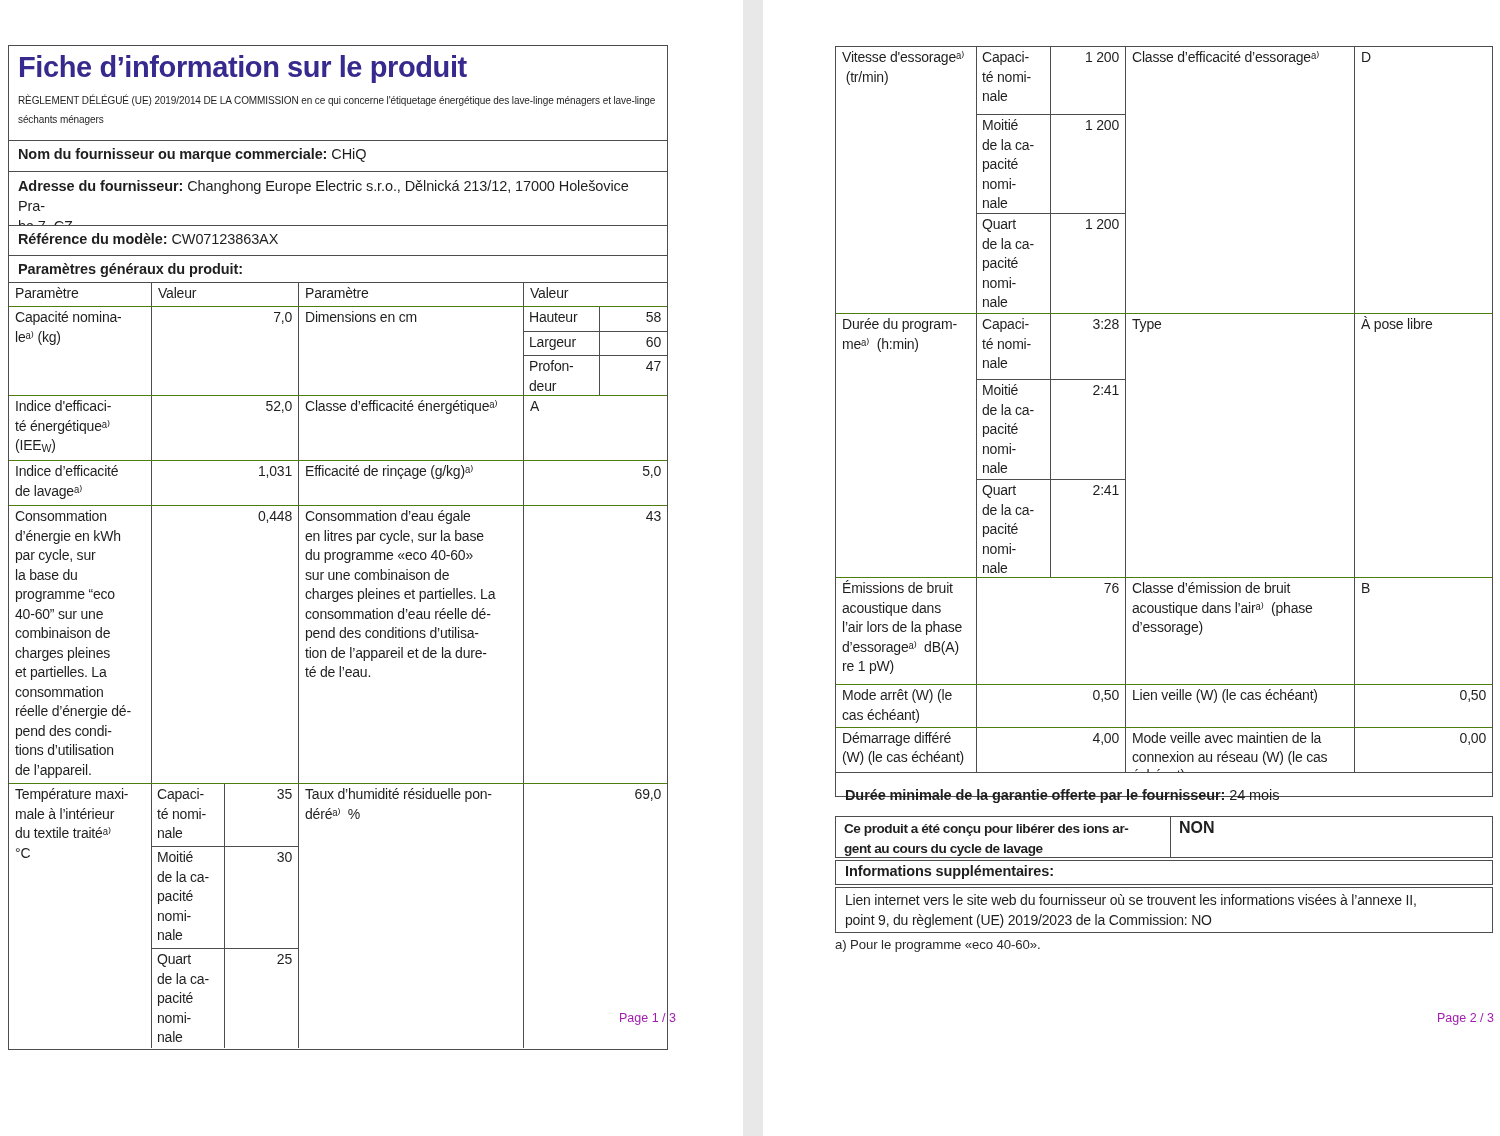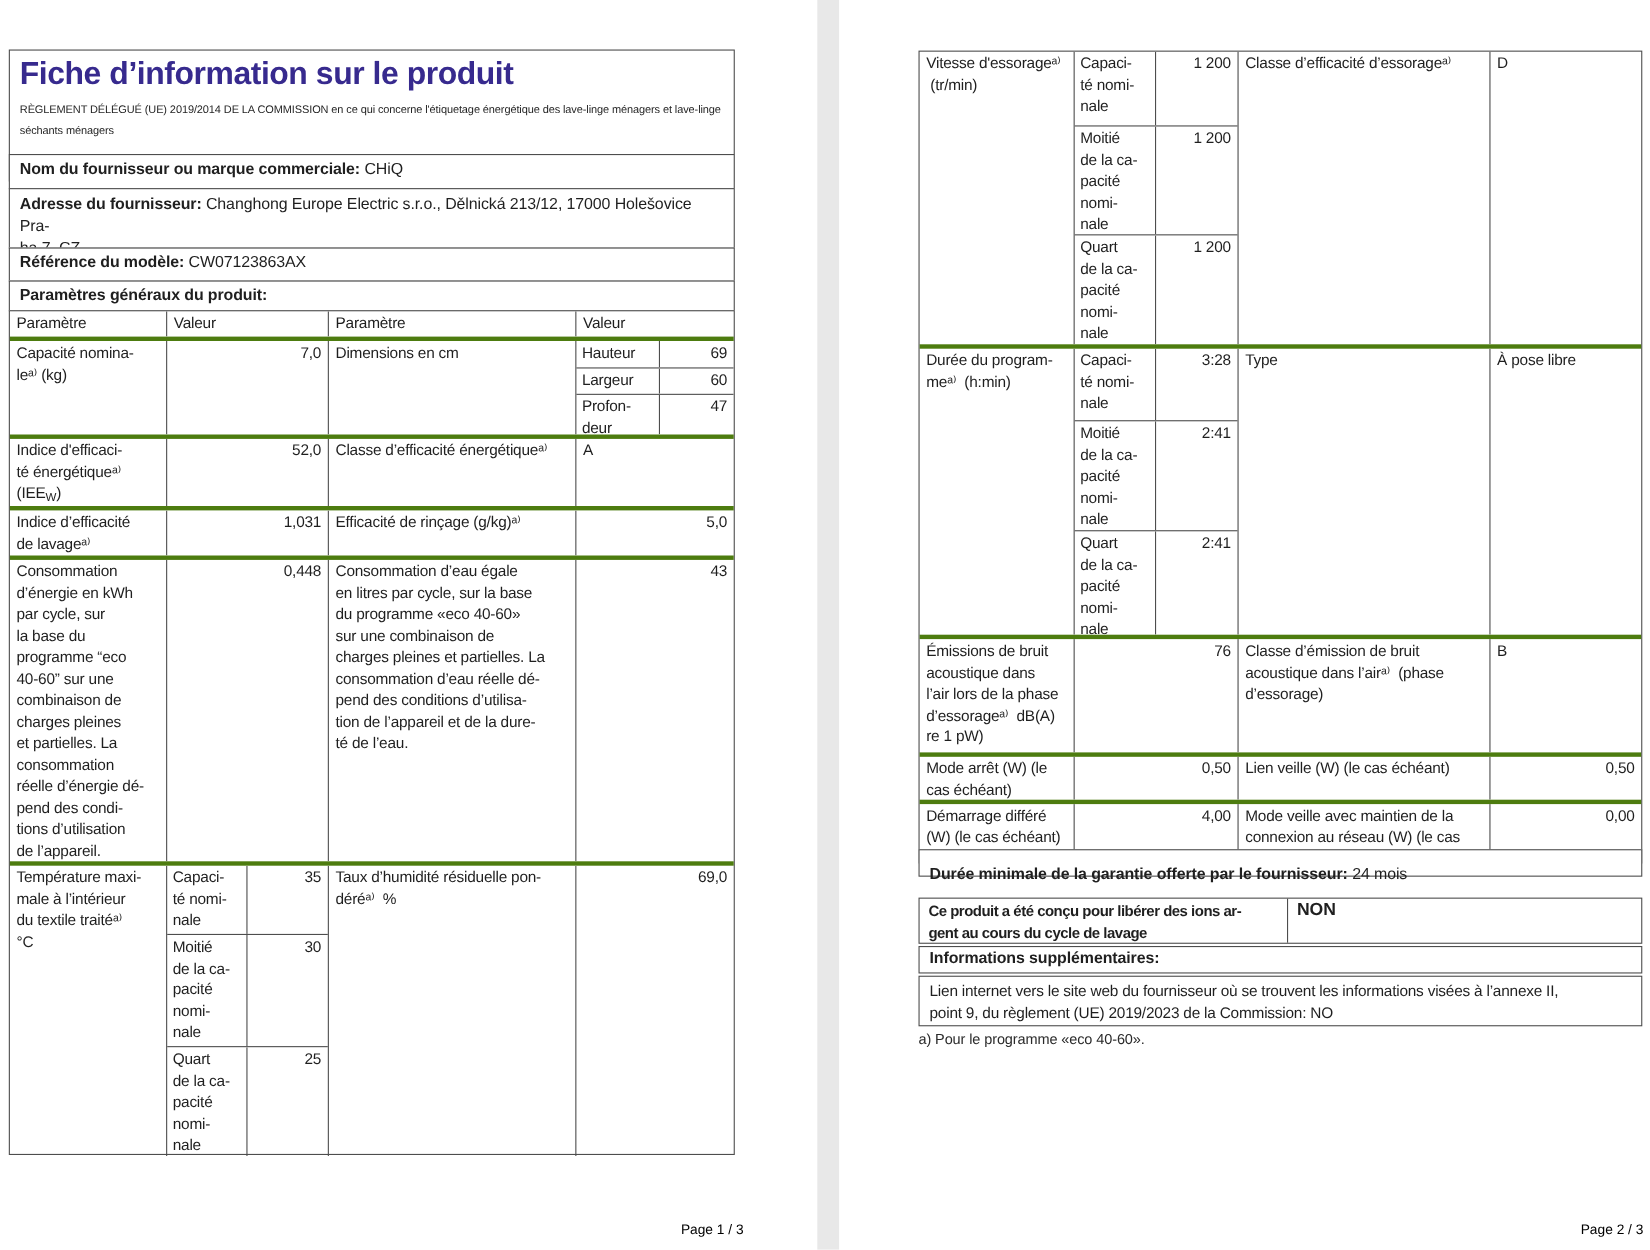--- a/index.html
+++ b/index.html
@@ -25,21 +25,21 @@
   }
   .reg-text{font-size:10px;line-height:19px;padding:6px 10px 0 9px;letter-spacing:-0.1px;}
 
   .kv{font-size:14.5px;padding:5px 8px 0 9px;letter-spacing:-0.1px;}
   .kv.two{padding-top:4px;line-height:20px;}
   .b{font-weight:bold;}
   .preline{white-space:pre-line;}
 
   .table{font-size:14px;line-height:19.5px;letter-spacing:-0.2px;}
   .trow{display:flex;overflow:hidden;box-sizing:border-box;}
-  .trow + .trow{border-top:4px solid #4d7c0f;}
+  .trow + .trow{border-top:1px solid #4d7c0f;}
   .c{box-sizing:border-box;padding:1px 6px 0 6px;overflow:hidden;}
   .bl{border-left:1px solid #4d4d4d;}
   .pre{white-space:pre;}
   .num{text-align:right;}
   .w1{width:142px;}.w2{width:147px;}.w3{width:225px;}.w4f{flex:1;}
   .sub{flex:1;display:flex;flex-direction:column;box-sizing:border-box;}
   .sub2{width:147px;display:flex;flex-direction:column;box-sizing:border-box;}
   .srow{display:flex;overflow:hidden;box-sizing:border-box;}
   .srow + .srow{border-top:1px solid #4d4d4d;}
   .sl{box-sizing:border-box;padding:1px 4px 0 5px;white-space:pre;overflow:hidden;}
@@ -56,21 +56,21 @@
   .flex1{flex:1;}
 
   .ions-row{display:flex;height:100%;}
   .ic1{width:334px;box-sizing:border-box;padding:2px 4px 0 8px;white-space:pre;overflow:hidden;
        font-weight:bold;letter-spacing:-0.45px;line-height:19.5px;}
   .ic2{flex:1;border-left:1px solid #4d4d4d;padding:2px 8px 0 8px;font-weight:bold;}
 
   .link-box{font-size:14px;line-height:19.5px;padding:3px 8px 0 9px;white-space:pre-line;letter-spacing:-0.2px;}
 
   .footnote{position:absolute;left:72px;top:937px;font-size:13.2px;color:#2a2a2a;letter-spacing:-0.1px;}
-  .pageno{position:absolute;top:1111px;font-size:12.5px;color:#000000;}
+  .pageno{position:absolute;top:1011px;font-size:12.5px;color:#a21caf;}
   .pageno.p1{left:595px;width:105px;text-align:center;}
   .pageno.p2{right:6px;}
   .subsc{font-size:10.5px;vertical-align:-2px;}
 </style>
 </head>
 <body>
 
 <div class="page page-1">
 
   <div class="box" style="top:45px;height:120px;">
@@ -97,21 +97,21 @@
     </div>
 
     <div class="trow" style="height:89px;">
       <div class="c w1 pre">Capacité nomina-
 leᵃ⁾ (kg)</div>
       <div class="c w2 bl num">7,0</div>
       <div class="c w3 bl">Dimensions en cm</div>
       <div class="sub bl">
         <div class="srow" style="height:24px;">
           <div class="sl">Hauteur</div>
-          <div class="sv">69</div>
+          <div class="sv">58</div>
         </div>
         <div class="srow" style="height:24px;">
           <div class="sl">Largeur</div>
           <div class="sv">60</div>
         </div>
         <div class="srow flex1">
           <div class="sl">Profon-
 deur</div>
           <div class="sv">47</div>
         </div>

